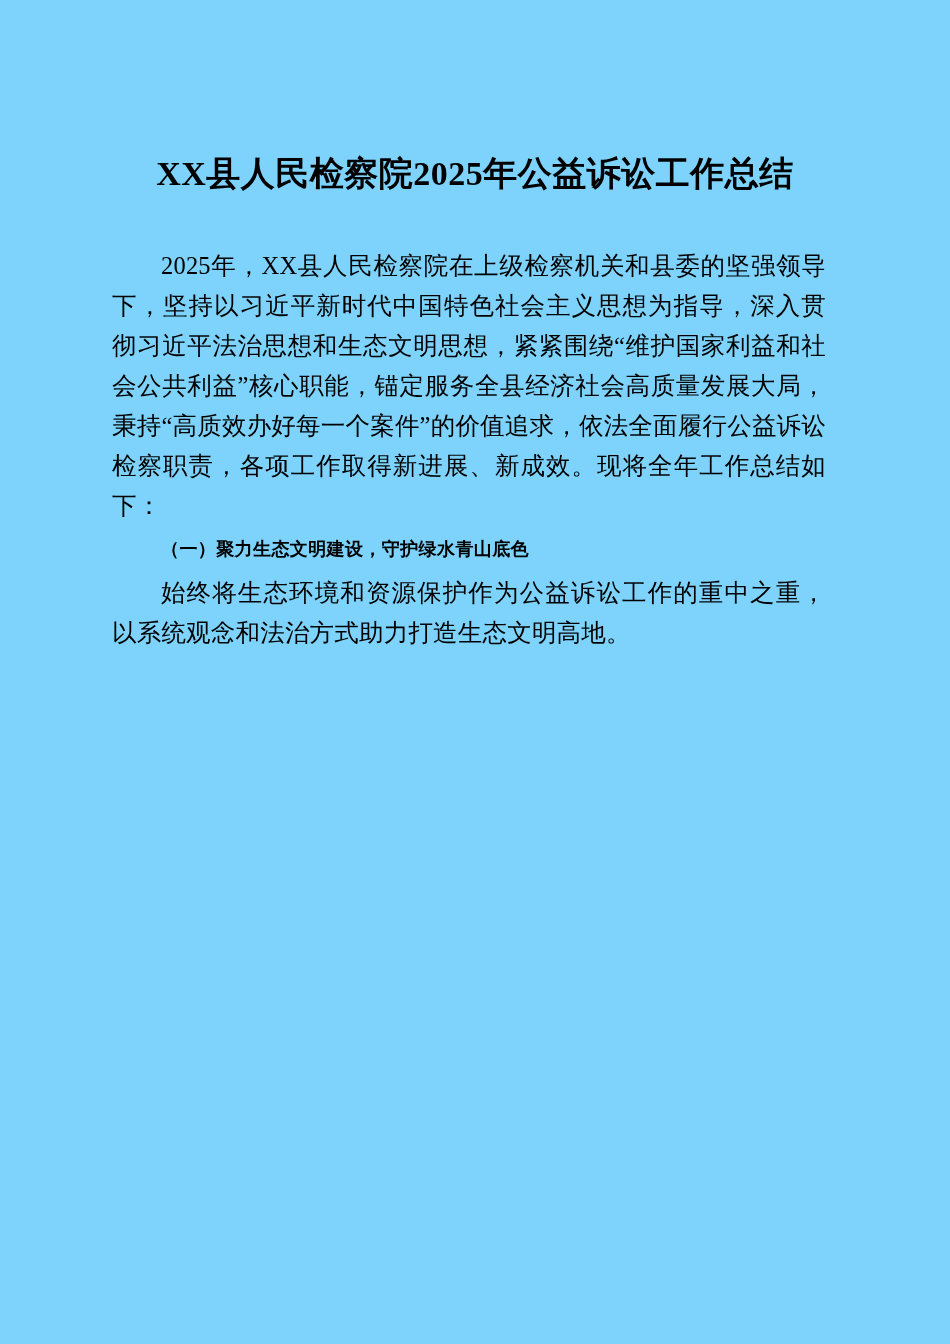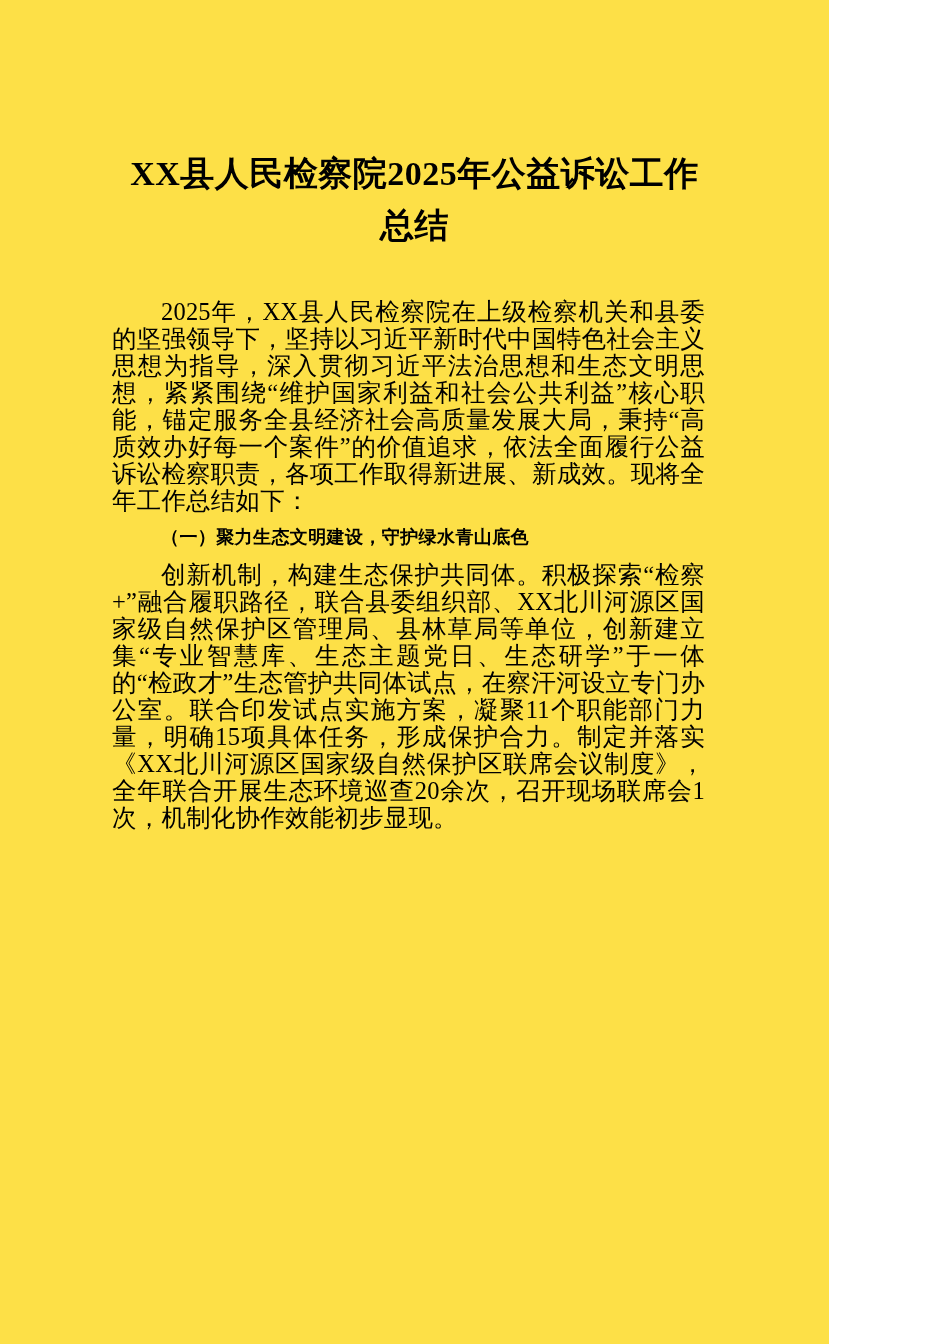--- a/index.html
+++ b/index.html
@@ -9,39 +9,39 @@
   }
   body {
     width: 950px;
     height: 1344px;
     font-family: "Liberation Serif", "DejaVu Serif", serif;
     color: #000000;
     overflow: hidden;
   }
   .page {
     box-sizing: border-box;
-    width: 829px;
+    width: 950px;
     height: 1344px;
     padding: 148px 112px 40px 112px;
-    background: #fde047;
+    background: #7dd3fc;
     position: relative;
   }
   .doc-title {
     font-family: "Liberation Serif", "DejaVu Serif", serif;
     font-weight: bold;
     font-size: 34px;
     line-height: 52px;
     text-align: center;
     letter-spacing: 0.5px;
     margin: 0 0 46px 0;
     padding: 0 6px;
   }
   .para {
     font-size: 24.5px;
-    line-height: 27px;
+    line-height: 40px;
     text-align: justify;
     text-justify: inter-ideograph;
     margin: 0 12px 1px 0;
     text-indent: 49px;
     letter-spacing: 0.2px;
   }
   .heading1 {
     font-size: 24.5px;
     line-height: 45px;
     font-weight: bold;
@@ -62,15 +62,15 @@
 <body>
 
 <div class="page">
   <h1 class="doc-title">XX县人民检察院2025年公益诉讼工作总结</h1>
 
   <p class="para">2025年，XX县人民检察院在上级检察机关和县委的坚强领导下，坚持以习近平新时代中国特色社会主义思想为指导，深入贯彻习近平法治思想和生态文明思想，紧紧围绕“维护国家利益和社会公共利益”核心职能，锚定服务全县经济社会高质量发展大局，秉持“高质效办好每一个案件”的价值追求，依法全面履行公益诉讼检察职责，各项工作取得新进展、新成效。现将全年工作总结如下：</p>
 
 
   <p class="heading2">（一）聚力生态文明建设，守护绿水青山底色</p>
 
+  <p class="para">始终将生态环境和资源保护作为公益诉讼工作的重中之重，以系统观念和法治方式助力打造生态文明高地。</p>
 
-  <p class="para">创新机制，构建生态保护共同体。积极探索“检察+”融合履职路径，联合县委组织部、XX北川河源区国家级自然保护区管理局、县林草局等单位，创新建立集“专业智慧库、生态主题党日、生态研学”于一体的“检政才”生态管护共同体试点，在察汗河设立专门办公室。联合印发试点实施方案，凝聚11个职能部门力量，明确15项具体任务，形成保护合力。制定并落实《XX北川河源区国家级自然保护区联席会议制度》，全年联合开展生态环境巡查20余次，召开现场联席会1次，机制化协作效能初步显现。</p>
 </div>
 
 </body></html>

